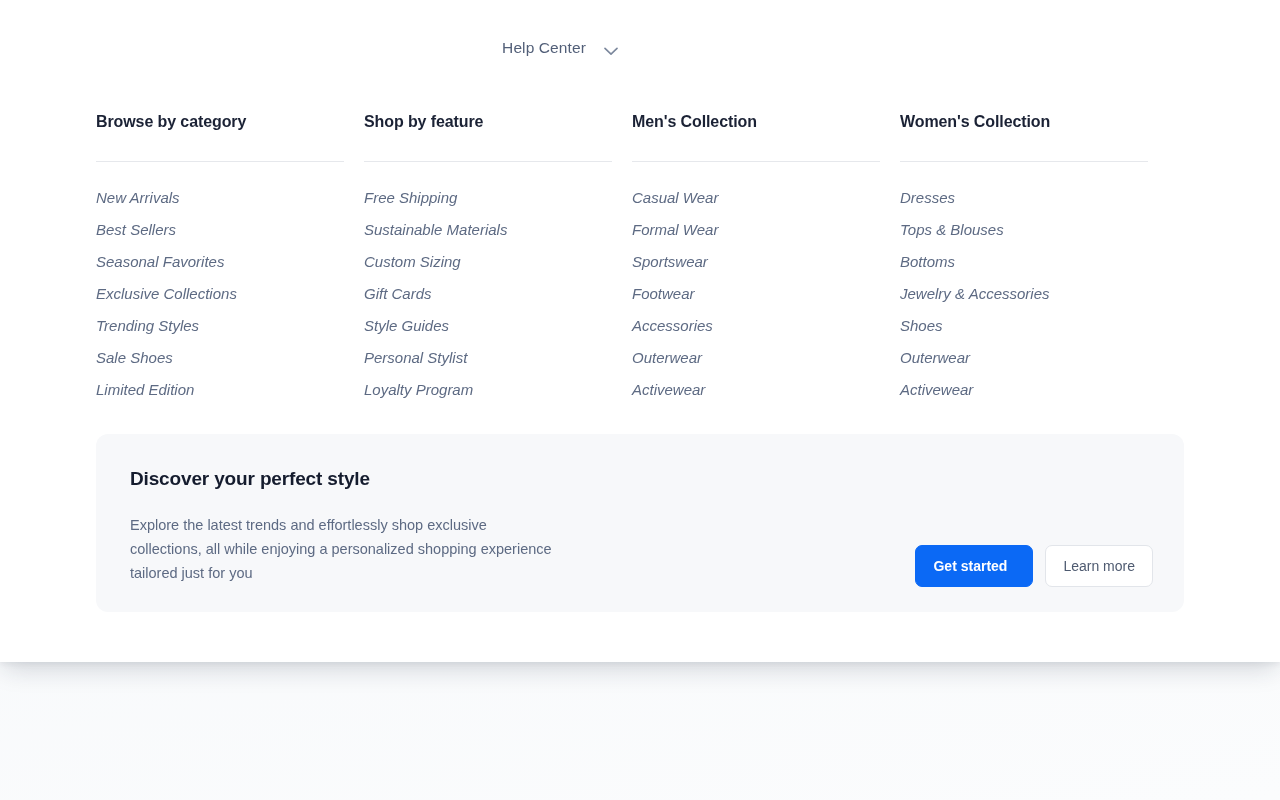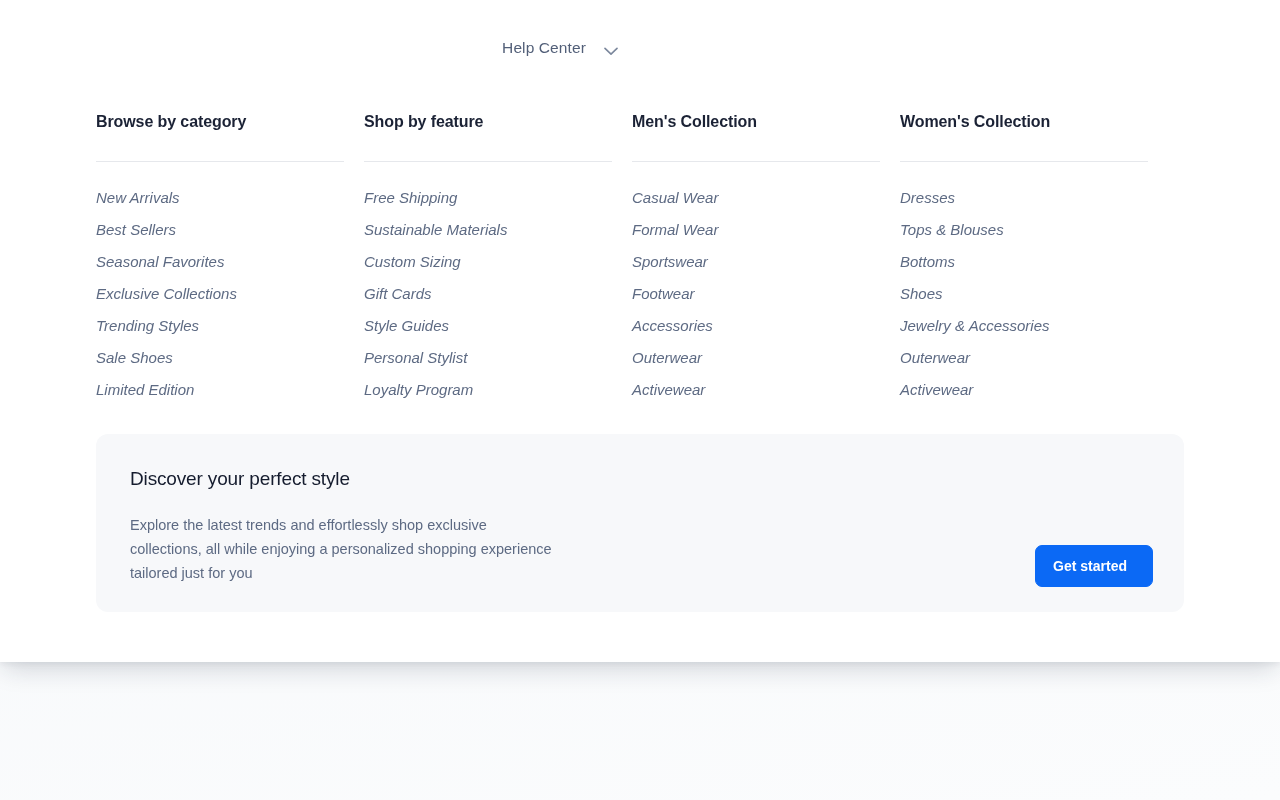--- a/index.html
+++ b/index.html
@@ -126,21 +126,21 @@
     height: 178px;
     background: #f7f8fa;
     border-radius: 12px;
     box-sizing: border-box;
   }
   .promo-title {
     position: absolute;
     left: 34px;
     top: 33px;
     font-size: 19px;
-    font-weight: 400;
+    font-weight: 700;
     color: #151c2e;
     margin: 0;
     line-height: 24px;
     letter-spacing: -0.15px;
   }
   .promo-body {
     position: absolute;
     left: 34px;
     top: 79px;
     width: 430px;
@@ -291,37 +291,38 @@
         <li>
             <a class="col-link">Dresses</a>
           </li>
         <li>
             <a class="col-link">Tops &amp; Blouses</a>
           </li>
         <li>
             <a class="col-link">Bottoms</a>
           </li>
         <li>
+            <a class="col-link">Jewelry &amp; Accessories</a>
+          </li>
+        <li>
             <a class="col-link">Shoes</a>
-          </li>
-        <li>
-            <a class="col-link">Jewelry &amp; Accessories</a>
           </li>
         <li>
             <a class="col-link">Outerwear</a>
           </li>
         <li>
             <a class="col-link">Activewear</a>
           </li>
       </ul>
     </div>
 
   </div>
 
   <div class="promo-card">
     <h2 class="promo-title">Discover your perfect style</h2>
     <p class="promo-body">Explore the latest trends and effortlessly shop exclusive collections, all while enjoying a personalized shopping experience tailored just for you</p>
     <div class="promo-actions">
       <button class="btn btn-primary">Get started</button>
+      <button class="btn btn-secondary">Learn more</button>
     </div>
   </div>
 
 </div>
 
 </body></html>

